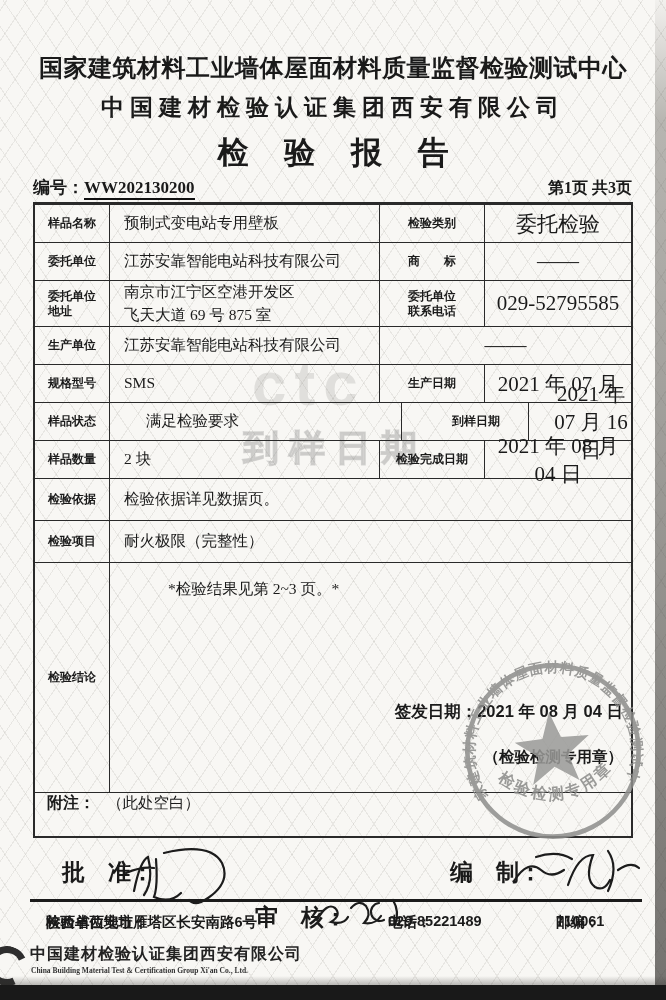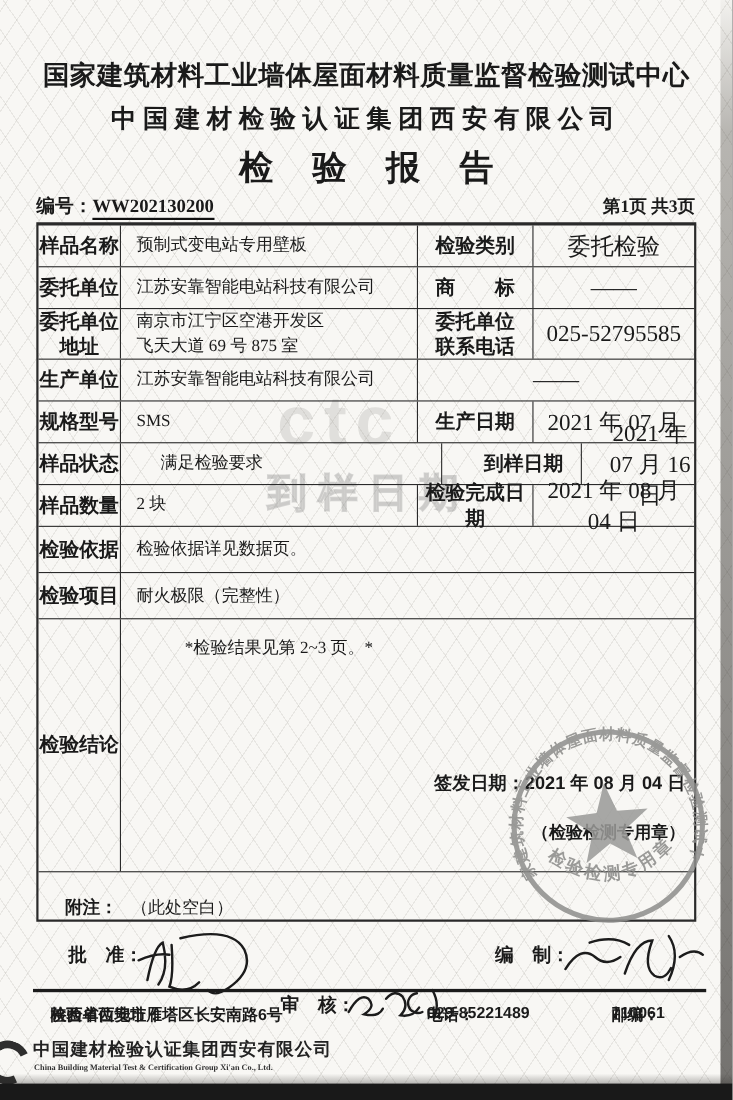--- a/index.html
+++ b/index.html
@@ -28,42 +28,42 @@
       font-family:"Liberation Sans",sans-serif;color:rgba(140,140,138,.22);letter-spacing:8px;z-index:0;}
   .wm-name{position:absolute;top:424px;left:243px;font-size:36px;font-weight:bold;
       letter-spacing:10px;color:rgba(150,150,148,.16);
       -webkit-text-stroke:1.2px rgba(140,140,138,.30);z-index:0;}
   
   .tbl{position:absolute;left:33px;top:202px;width:600px;
       border:2px solid #2a2a2a;border-top-width:3px;box-sizing:border-box;z-index:2;}
   .trow{display:flex;border-bottom:1px solid #2a2a2a;box-sizing:border-box;background:transparent;}
   .trow:last-child{border-bottom:none;}
   .cell{box-sizing:border-box;display:flex;align-items:center;white-space:pre-line;}
-  .lbl{font-family:"Liberation Sans",sans-serif;font-weight:bold;font-size:18px;
-      justify-content:center;text-align:center;line-height:1.25;}
+  .lbl{font-family:"Liberation Sans",sans-serif;font-weight:bold;font-size:12px;
+      justify-content:center;text-align:left;line-height:1.25;}
   .c1{width:75px;border-right:1px solid #2a2a2a;}
   .c2{width:270px;border-right:1px solid #2a2a2a;padding-left:14px;font-size:15.5px;line-height:1.45;}
   .c3{width:105px;border-right:1px solid #2a2a2a;}
   .c4{flex:1;justify-content:center;text-align:center;font-size:21px;}
   .cw{flex:1;padding-left:14px;font-size:15.5px;}
   .conc{position:relative;}
   .conc-note{position:absolute;top:16px;left:58px;font-size:15.5px;}
   .signblock{position:absolute;right:8px;bottom:6px;text-align:right;z-index:4;margin-left:36px;}
   .signdate{font-family:"Liberation Sans",sans-serif;font-weight:bold;font-size:16.5px;}
   .sealnote{font-family:"Liberation Sans",sans-serif;font-weight:bold;font-size:15.5px;margin-top:6px;}
-  .remark-row{align-items:flex-end;padding-left:24px;}
+  .remark-row{align-items:flex-start;padding-left:12px;}
   .remark-row .rl{font-family:"Liberation Sans",sans-serif;font-weight:bold;font-size:16px;}
   .remark-row .rv{font-size:15.5px;margin-left:12px;}
   
   .stamp{position:absolute;left:460px;top:658px;width:186px;height:186px;
       transform:rotate(-6deg);opacity:.85;z-index:3;}
   
   .sig-area{position:absolute;top:845px;left:0;width:666px;height:62px;z-index:2;}
   .sig-group{position:absolute;top:12px;font-family:"Liberation Sans",sans-serif;
-      font-weight:bold;font-size:17px;}
+      font-weight:bold;font-size:23px;}
   .sig-svg{position:absolute;top:-14px;}
   
   .rule{position:absolute;top:899px;left:30px;width:612px;height:3px;background:#1b1b1b;z-index:2;}
   .addr-line{position:absolute;top:913px;left:0;width:590px;height:22px;
       font-family:"Liberation Sans",sans-serif;font-weight:bold;font-size:14.5px;z-index:2;}
   .addr-line span{position:absolute;white-space:nowrap;}
   .f-addr{left:46px;} .f-phone{left:388px;} .f-zip{left:556px;}
   .logo-c{position:absolute;left:-13px;top:946px;width:26px;height:26px;border:7px solid #2e2e2e;
       border-radius:50%;border-right-color:transparent;transform:rotate(20deg);z-index:2;}
   .co-cn{position:absolute;left:30px;top:944px;font-family:"Liberation Sans",sans-serif;
@@ -108,21 +108,21 @@
       <div class="cell c4">——</div>
     </div>
 
     <div class="trow" style="height:46px;">
       <div class="cell lbl c1">委托单位
 地址</div>
       <div class="cell c2">南京市江宁区空港开发区
 飞天大道 69 号 875 室</div>
       <div class="cell lbl c3">委托单位
 联系电话</div>
-      <div class="cell c4">025-52795585</div>
+      <div class="cell c4">029-52795585</div>
     </div>
 
     <div class="trow" style="height:38px;">
       <div class="cell lbl c1">生产单位</div>
       <div class="cell c2">江苏安靠智能电站科技有限公司</div>
       <div class="cell c4">——</div>
     </div>
 
     <div class="trow" style="height:38px;">
       <div class="cell lbl c1">规格型号</div>

